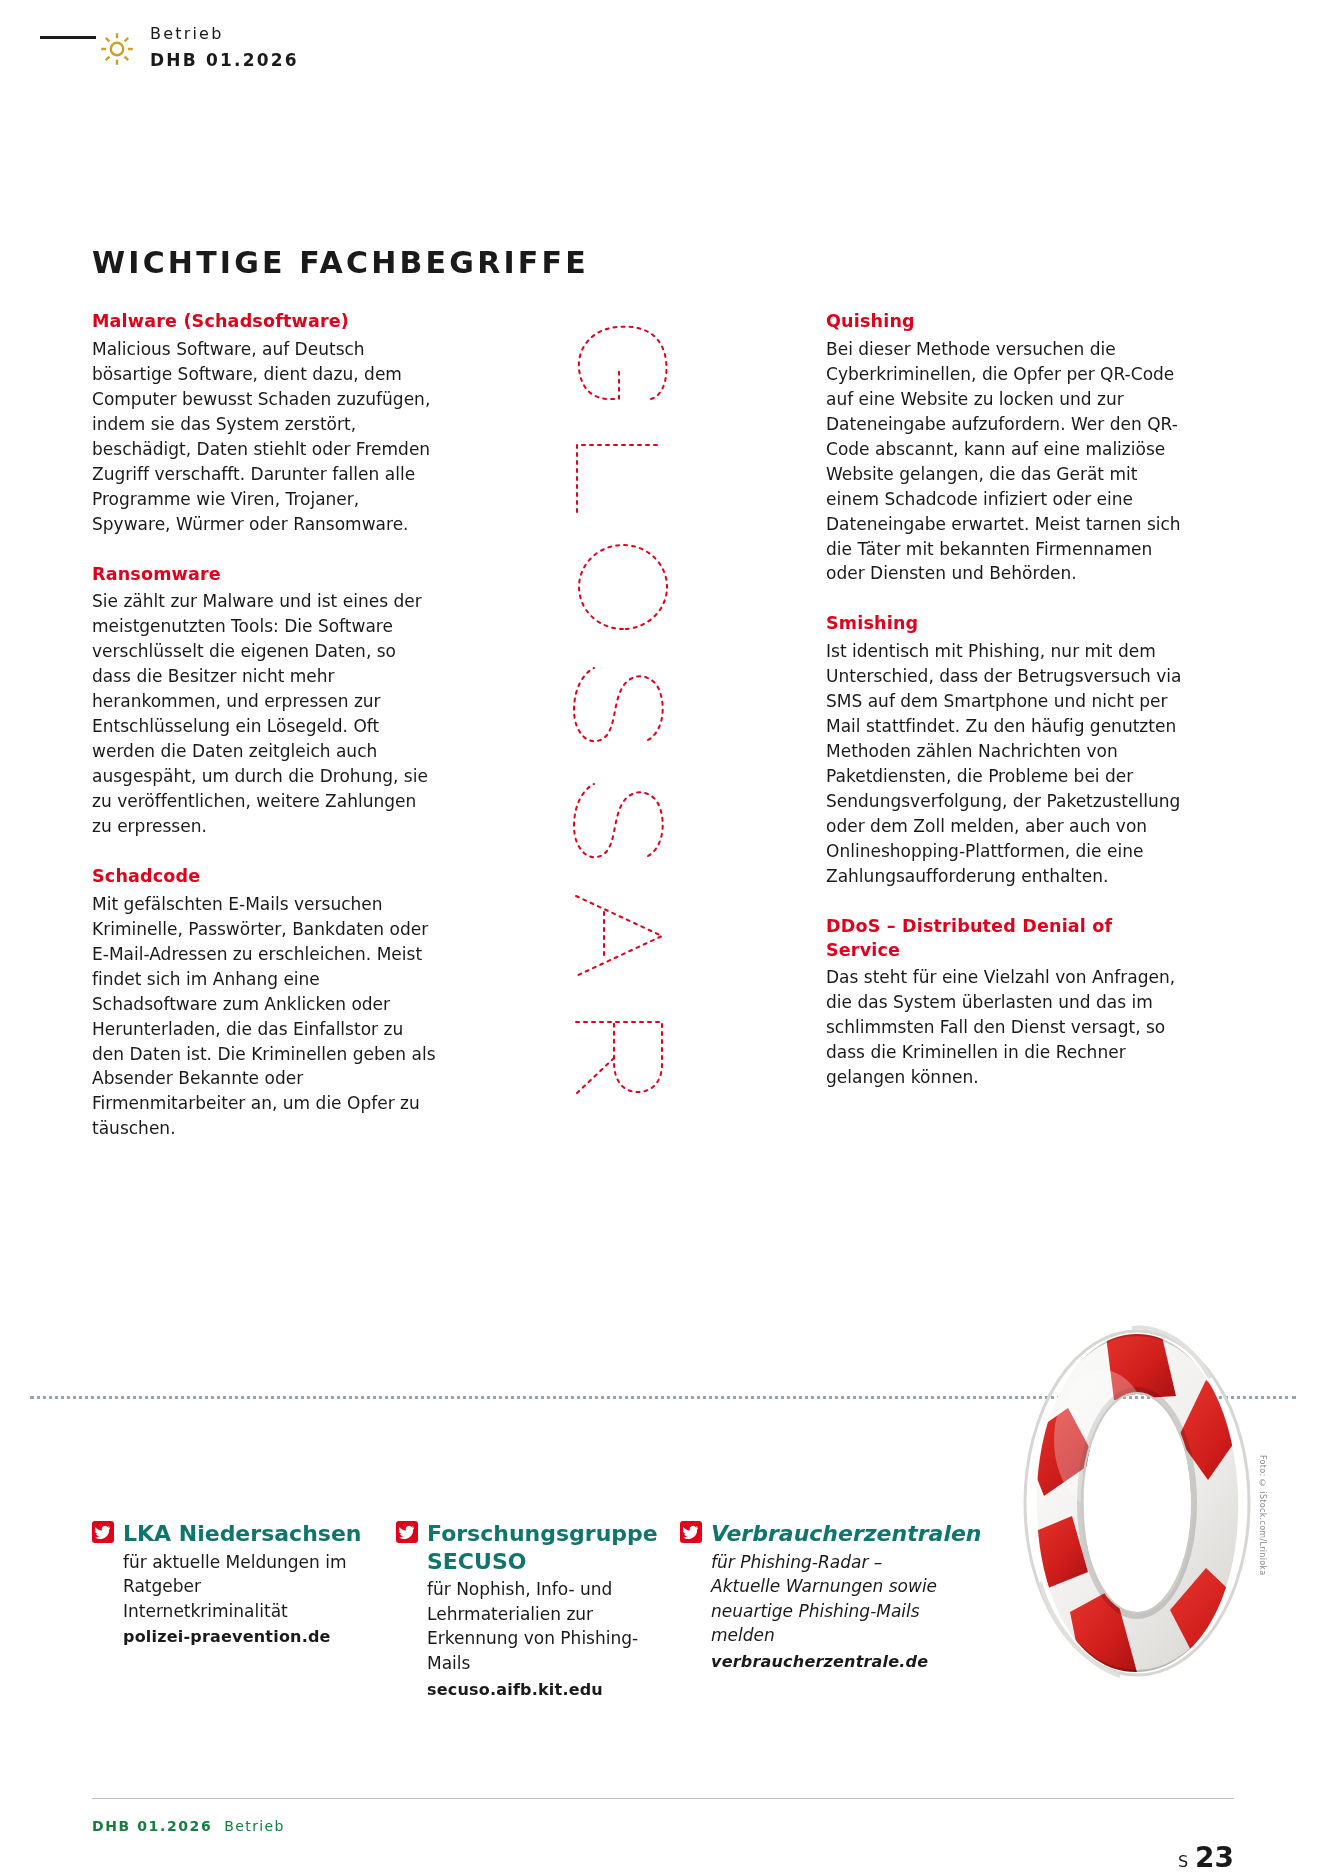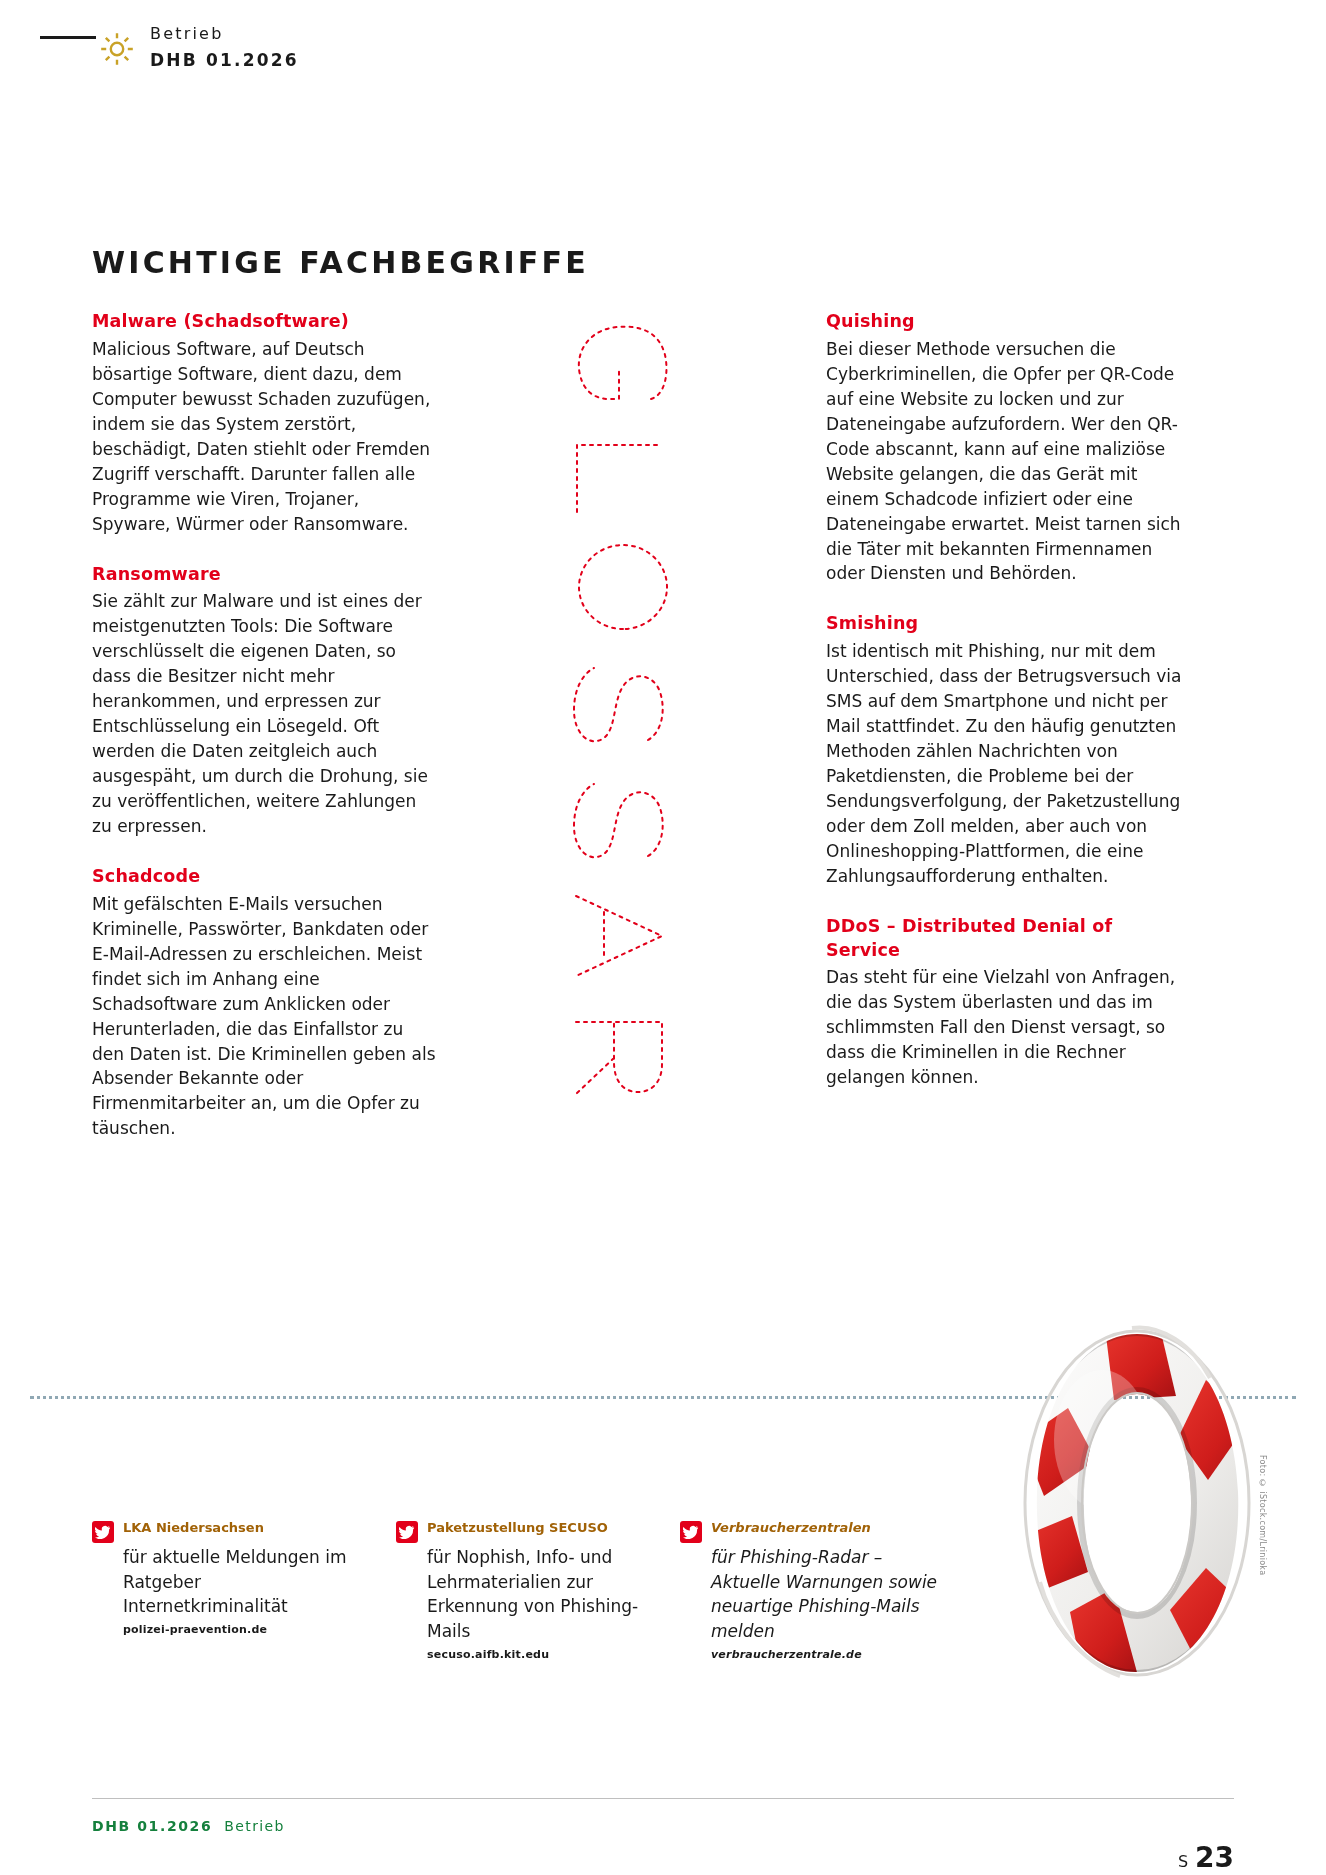--- a/index.html
+++ b/index.html
@@ -136,33 +136,33 @@
     width: 22px;
     height: 22px;
     background: #e2001a;
     border-radius: 3px;
     flex: 0 0 auto;
     position: relative;
     margin-top: 1px;
   }
   .bird-badge svg { position: absolute; top: 4px; left: 3px; }
   .link-title {
-    font-size: 13px;
-    font-weight: bold;
-    color: #a16207;
+    font-size: 22px;
+    font-weight: bold;
+    color: #0f766e;
     line-height: 1.25;
   }
   .link-body {
     font-size: 17px;
     line-height: 1.45;
     color: #1a1a1a;
     margin-left: 31px;
   }
   .link-url {
-    font-size: 11px;
+    font-size: 16px;
     font-weight: bold;
     color: #1a1a1a;
     margin-left: 31px;
     margin-top: 4px;
     letter-spacing: .2px;
   }
 
   
   .buoy {
     position: absolute;
@@ -379,21 +379,21 @@
     <div class="link-url">polizei-praevention.de</div>
   </div>
 
   <div class="link-col c2">
     <div class="link-head">
       <span class="bird-badge">
         <svg width="16" height="14" viewBox="0 0 16 14">
           <path d="M15 2.2c-.6.3-1.2.5-1.9.6.7-.4 1.2-1 1.4-1.8-.6.4-1.3.7-2.1.9A3.2 3.2 0 0 0 6.9 4.9c0 .3 0 .5.1.7A9.1 9.1 0 0 1 .5 1.9a3.2 3.2 0 0 0 1 4.3c-.5 0-1-.2-1.4-.4 0 1.5 1.1 2.8 2.6 3.1-.3.1-.6.1-1 .1h-.6a3.2 3.2 0 0 0 3 2.2A6.5 6.5 0 0 1 0 12.6 9.1 9.1 0 0 0 14.1 4.9v-.4c.4-.4.8-.9 1-1.5z" fill="#ffffff"></path>
         </svg>
       </span>
-      <span class="link-title">Paketzustellung SECUSO</span>
+      <span class="link-title">Forschungsgruppe SECUSO</span>
     </div>
     <div class="link-body">für Nophish, Info- und Lehrmaterialien zur Erkennung von Phishing-Mails</div>
     <div class="link-url">secuso.aifb.kit.edu</div>
   </div>
 
   <div class="link-col c3">
     <div class="link-head">
       <span class="bird-badge">
         <svg width="16" height="14" viewBox="0 0 16 14">
           <path d="M15 2.2c-.6.3-1.2.5-1.9.6.7-.4 1.2-1 1.4-1.8-.6.4-1.3.7-2.1.9A3.2 3.2 0 0 0 6.9 4.9c0 .3 0 .5.1.7A9.1 9.1 0 0 1 .5 1.9a3.2 3.2 0 0 0 1 4.3c-.5 0-1-.2-1.4-.4 0 1.5 1.1 2.8 2.6 3.1-.3.1-.6.1-1 .1h-.6a3.2 3.2 0 0 0 3 2.2A6.5 6.5 0 0 1 0 12.6 9.1 9.1 0 0 0 14.1 4.9v-.4c.4-.4.8-.9 1-1.5z" fill="#ffffff"></path>

